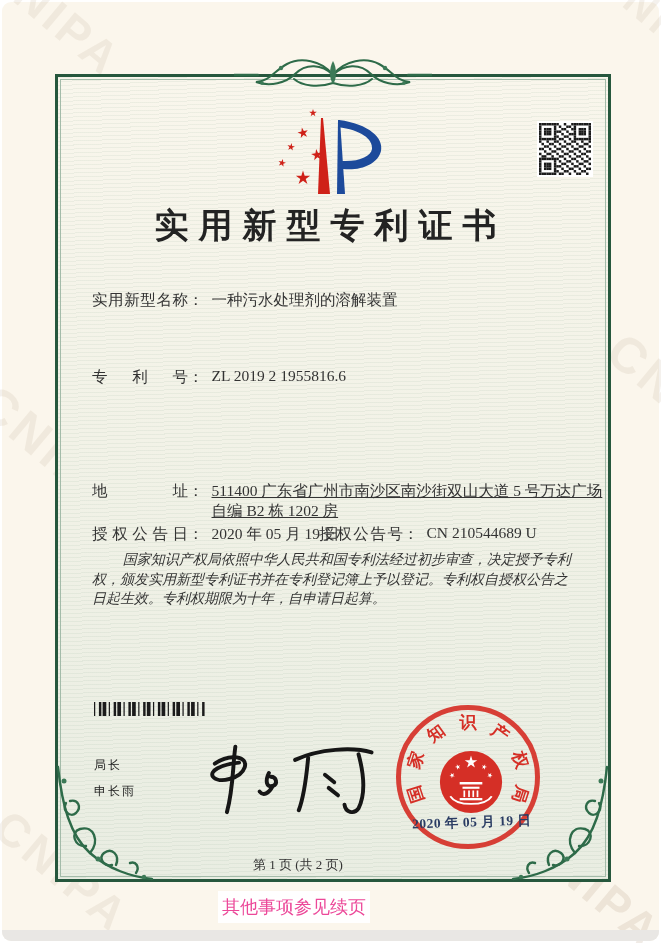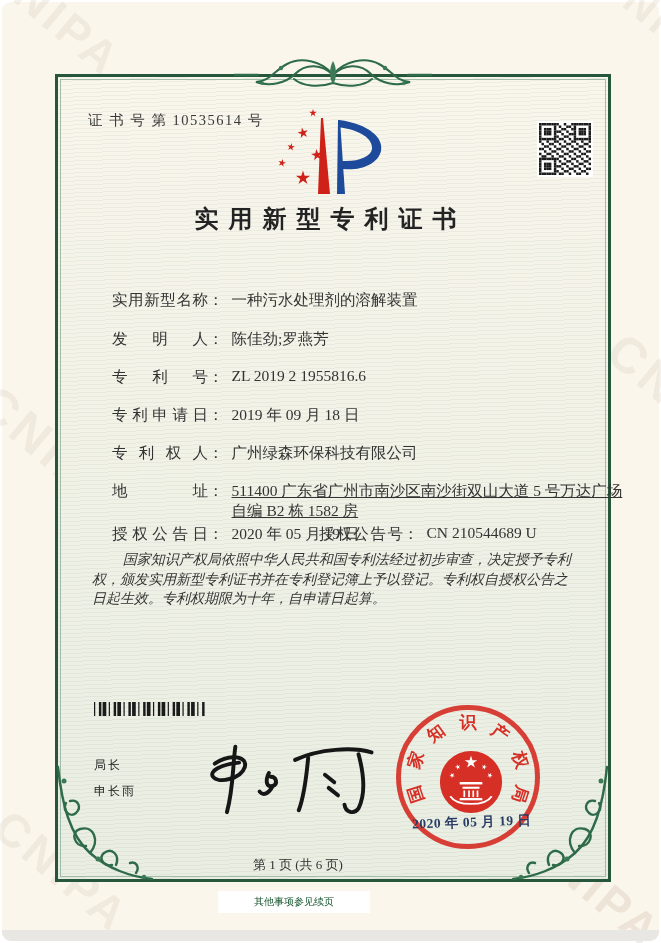--- a/index.html
+++ b/index.html
@@ -29,25 +29,25 @@
   .ornament-top{position:absolute;left:232px;top:50px;width:198px;height:44px;}
   .corner{position:absolute;width:104px;height:122px;bottom:58px;}
   .corner-left{left:50px;transform:scaleX(-1);}
   .corner-right{left:507px;}
 
   .cert-no{position:absolute;left:86px;top:109px;font-size:14.5px;letter-spacing:1.5px;color:#3a3a3a;}
 
   .logo{position:absolute;left:275px;top:104px;width:110px;height:92px;}
   .qr{position:absolute;left:535px;top:119px;width:52px;height:52px;background:#fff;padding:2px;}
 
-  .title{position:absolute;left:0;top:201px;width:100%;text-align:center;font-size:24px;font-weight:bold;
+  .title{position:absolute;left:0;top:201px;width:100%;text-align:center;font-size:34px;font-weight:bold;
          color:#232323;letter-spacing:10px;}
 
   .frow{position:absolute;left:90px;font-size:15.5px;color:#333;white-space:nowrap;}
-  .flabel{display:inline-block;width:96px;text-align:justify;text-align-last:justify;vertical-align:top;margin-left:20px;}
+  .flabel{display:inline-block;width:96px;text-align:justify;text-align-last:justify;vertical-align:top;}
   .fcolon{display:inline-block;margin-right:8px;vertical-align:top;}
   .fvalue{display:inline-block;vertical-align:top;}
   .addr-val{display:inline-block;width:410px;white-space:normal;line-height:20px;text-decoration:underline;}
   .grant2{position:absolute;left:227px;top:0;}
   .flabel2{display:inline-block;width:84px;text-align:justify;text-align-last:justify;}
 
   .paras{position:absolute;left:90px;top:548px;width:486px;font-size:14px;line-height:19.5px;color:#333;
          font-style:italic;}
   .paras p{margin:0;text-indent:2.2em;}
 
@@ -59,21 +59,21 @@
   .signature{position:absolute;left:196px;top:737px;width:196px;height:80px;}
 
   .seal{position:absolute;left:394px;top:703px;width:144px;height:144px;border:5px solid rgba(213,40,31,0.92);
         border-radius:50%;box-sizing:border-box;opacity:0.96;}
   .seal-emblem{position:absolute;left:37px;top:39px;width:66px;height:66px;}
   .sealChar{position:absolute;font-size:17px;font-weight:bold;color:#d5281f;font-family:"Liberation Serif",serif;}
   .seal-date{position:absolute;left:410px;top:811px;width:150px;font-size:13.5px;color:#2a3c63;
              letter-spacing:0.5px;transform:rotate(-2deg);font-weight:bold;}
 
   .page-num{position:absolute;left:196px;top:854px;width:200px;text-align:center;font-size:13px;color:#333;}
-  .cont-note{position:absolute;left:216px;top:889px;width:148px;text-align:center;font-size:10px;color:#14532d;
+  .cont-note{position:absolute;left:216px;top:889px;width:148px;text-align:center;font-size:18px;color:#ec4899;
              background:#ffffff;padding:4px 2px;}
   [data-interactable="false"]{cursor:default;}
 </style>
 </head>
 <body>
 
 <div class="stage" data-interactable="false">
   <div class="page" data-interactable="false">
 
     <span class="wm wm1" data-interactable="false">CNIPA</span>
@@ -128,21 +128,20 @@
         <path d="M86,40 C78,38 74,46 80,52 C86,57 94,50 90,42"></path>
         <path d="M20,112 C16,106 20,100 26,102"></path>
       </g>
       <g fill="#3c7a57">
         <circle cx="92" cy="20" r="2.5"></circle>
           <circle cx="58" cy="98" r="2.5"></circle>
           <circle cx="12" cy="116" r="2.2"></circle>
       </g>
     </svg>
 
-    <div class="cert-no" data-interactable="false">证 书 号 第 10535614 号</div>
 
     <svg class="logo" viewBox="0 0 110 92" data-interactable="false">
       <polygon points="44,12 46,12 53,88 41,88" fill="#cf2118"></polygon>
       <polygon points="61,14 63,14 68,88 60,88" fill="#1d4a9b"></polygon>
       <path d="M62,14 C92,18 107,32 104,45 C101,58 84,65 66,63 L65,55 C82,56 94,50 95,43 C96,33 84,24 61,21 Z" fill="#1d4a9b"></path>
       <g fill="#cf2118">
         <polygon transform="translate(36,7) scale(4)" points="0,-1 0.22,-0.31 0.95,-0.31 0.36,0.12 0.59,0.81 0,0.38 -0.59,0.81 -0.36,0.12 -0.95,-0.31 -0.22,-0.31"></polygon>
         <polygon transform="translate(26,27) scale(5.5) rotate(-12)" points="0,-1 0.22,-0.31 0.95,-0.31 0.36,0.12 0.59,0.81 0,0.38 -0.59,0.81 -0.36,0.12 -0.95,-0.31 -0.22,-0.31"></polygon>
         <polygon transform="translate(14,41) scale(4) rotate(10)" points="0,-1 0.22,-0.31 0.95,-0.31 0.36,0.12 0.59,0.81 0,0.38 -0.59,0.81 -0.36,0.12 -0.95,-0.31 -0.22,-0.31"></polygon>
         <polygon transform="translate(40,49) scale(6) rotate(-8)" points="0,-1 0.22,-0.31 0.95,-0.31 0.36,0.12 0.59,0.81 0,0.38 -0.59,0.81 -0.36,0.12 -0.95,-0.31 -0.22,-0.31"></polygon>
@@ -377,34 +376,25 @@
         <rect x="36" y="48" width="2.4" height="2.4"></rect>
         <rect x="38.4" y="48" width="2.4" height="2.4"></rect>
         <rect x="45.6" y="48" width="2.4" height="2.4"></rect>
       </svg>
 
     <div class="title" data-interactable="false">实用新型专利证书</div>
 
     <div class="frow" style="top:288px;" data-interactable="false">
       <span class="flabel" data-interactable="false">实用新型名称</span><span class="fcolon" data-interactable="false">：</span><span class="fvalue" data-interactable="false">一种污水处理剂的溶解装置</span>
     </div>
-    <div class="frow" style="top:327px;" data-interactable="false">
-      <span class="flabel" data-interactable="false">发明人</span><span class="fcolon" data-interactable="false">：</span><span class="fvalue" data-interactable="false">陈佳劲;罗燕芳</span>
-    </div>
     <div class="frow" style="top:365px;" data-interactable="false">
       <span class="flabel" data-interactable="false">专利号</span><span class="fcolon" data-interactable="false">：</span><span class="fvalue" data-interactable="false">ZL 2019 2 1955816.6</span>
     </div>
-    <div class="frow" style="top:403px;" data-interactable="false">
-      <span class="flabel" data-interactable="false">专利申请日</span><span class="fcolon" data-interactable="false">：</span><span class="fvalue" data-interactable="false">2019 年 09 月 18 日</span>
-    </div>
-    <div class="frow" style="top:441px;" data-interactable="false">
-      <span class="flabel" data-interactable="false">专利权人</span><span class="fcolon" data-interactable="false">：</span><span class="fvalue" data-interactable="false">广州绿森环保科技有限公司</span>
-    </div>
     <div class="frow" style="top:479px;" data-interactable="false">
-      <span class="flabel" data-interactable="false">地址</span><span class="fcolon" data-interactable="false">：</span><span class="addr-val" data-interactable="false"><span data-interactable="false">511400 广东省广州市南沙区南沙街双山大道 5 号万达广场</span><br><span data-interactable="false">自编 B2 栋 1582 房</span></span>
+      <span class="flabel" data-interactable="false">地址</span><span class="fcolon" data-interactable="false">：</span><span class="addr-val" data-interactable="false"><span data-interactable="false">511400 广东省广州市南沙区南沙街双山大道 5 号万达广场</span><br><span data-interactable="false">自编 B2 栋 1202 房</span></span>
     </div>
     <div class="frow" style="top:522px;width:486px;" data-interactable="false">
       <span data-interactable="false">
         <span class="flabel" data-interactable="false">授权公告日</span><span class="fcolon" data-interactable="false">：</span><span class="fvalue" data-interactable="false">2020 年 05 月 19 日</span>
       </span>
       <span class="grant2" data-interactable="false">
         <span class="flabel2" data-interactable="false">授权公告号</span><span class="fcolon" data-interactable="false">：</span><span class="fvalue" data-interactable="false">CN 210544689 U</span>
       </span>
     </div>
 
@@ -479,18 +469,18 @@
           <span class="sealChar" data-interactable="false" style="left: 14.6919px; top: 50.0041px; transform: translate(-50%, -50%) rotate(-72deg);">家</span>
           <span class="sealChar" data-interactable="false" style="left: 34.6718px; top: 22.5041px; transform: translate(-50%, -50%) rotate(-36deg);">知</span>
           <span class="sealChar" data-interactable="false" style="left: 67px; top: 12px; transform: translate(-50%, -50%) rotate(0deg);">识</span>
           <span class="sealChar" data-interactable="false" style="left: 99.3282px; top: 22.5041px; transform: translate(-50%, -50%) rotate(36deg);">产</span>
           <span class="sealChar" data-interactable="false" style="left: 119.308px; top: 50.0041px; transform: translate(-50%, -50%) rotate(72deg);">权</span>
           <span class="sealChar" data-interactable="false" style="left: 119.308px; top: 83.9959px; transform: translate(-50%, -50%) rotate(108deg);">局</span>
         </div>
     </div>
     <div class="seal-date" data-interactable="false">2020 年 05 月 19 日</div>
 
-    <div class="page-num" data-interactable="false">第 1 页 (共 6 页)</div>
+    <div class="page-num" data-interactable="false">第 1 页 (共 2 页)</div>
     <div class="cont-note" data-interactable="false">其他事项参见续页</div>
 
     <div class="photo-edge" data-interactable="false"></div>
   </div>
 </div>
 
 </body></html>

